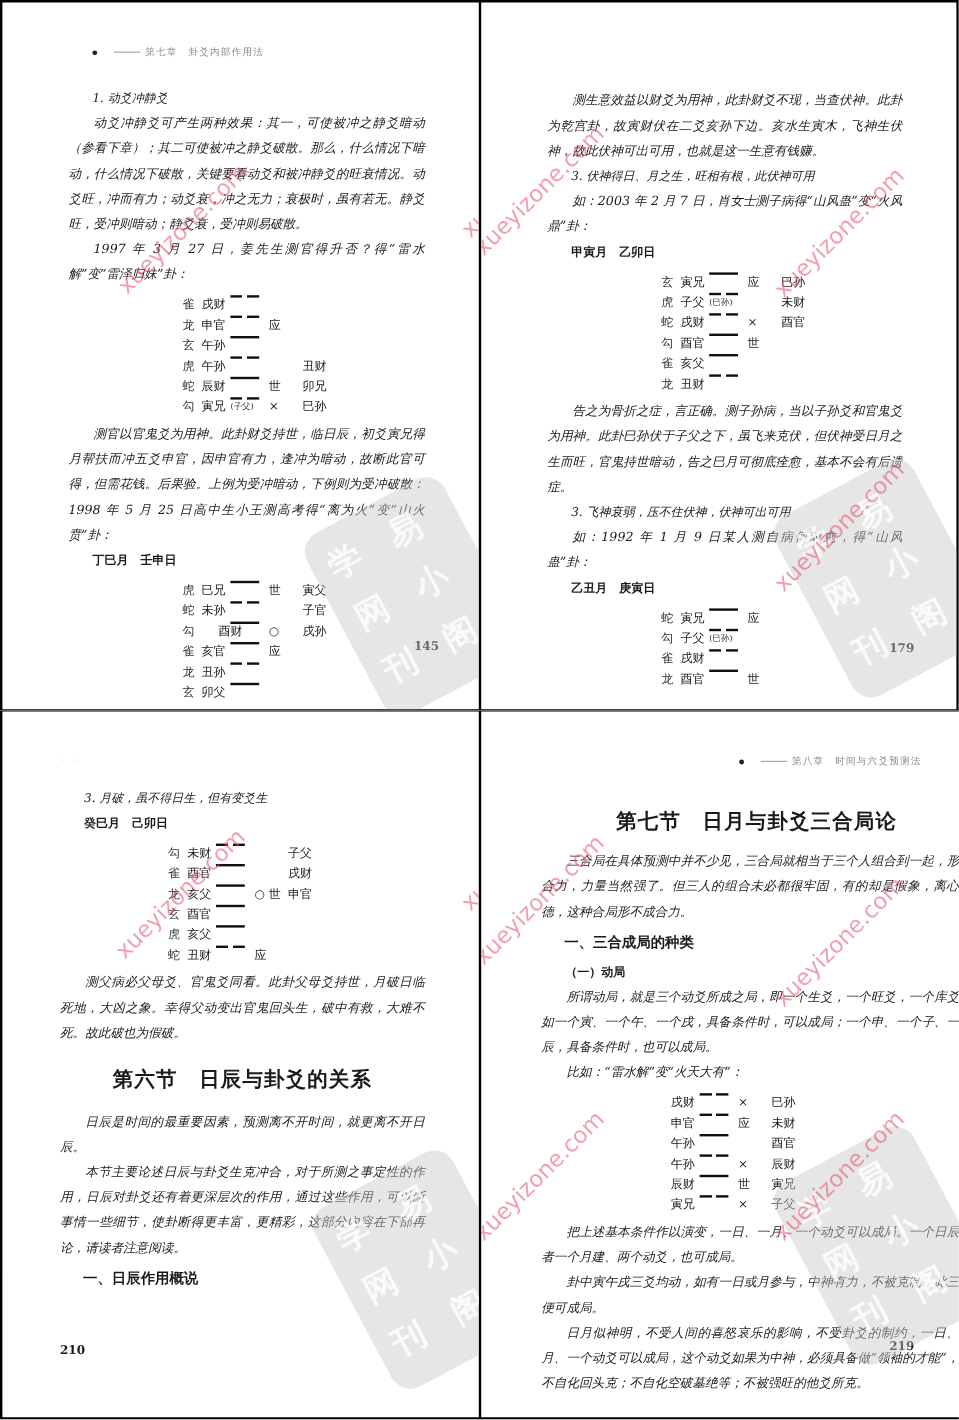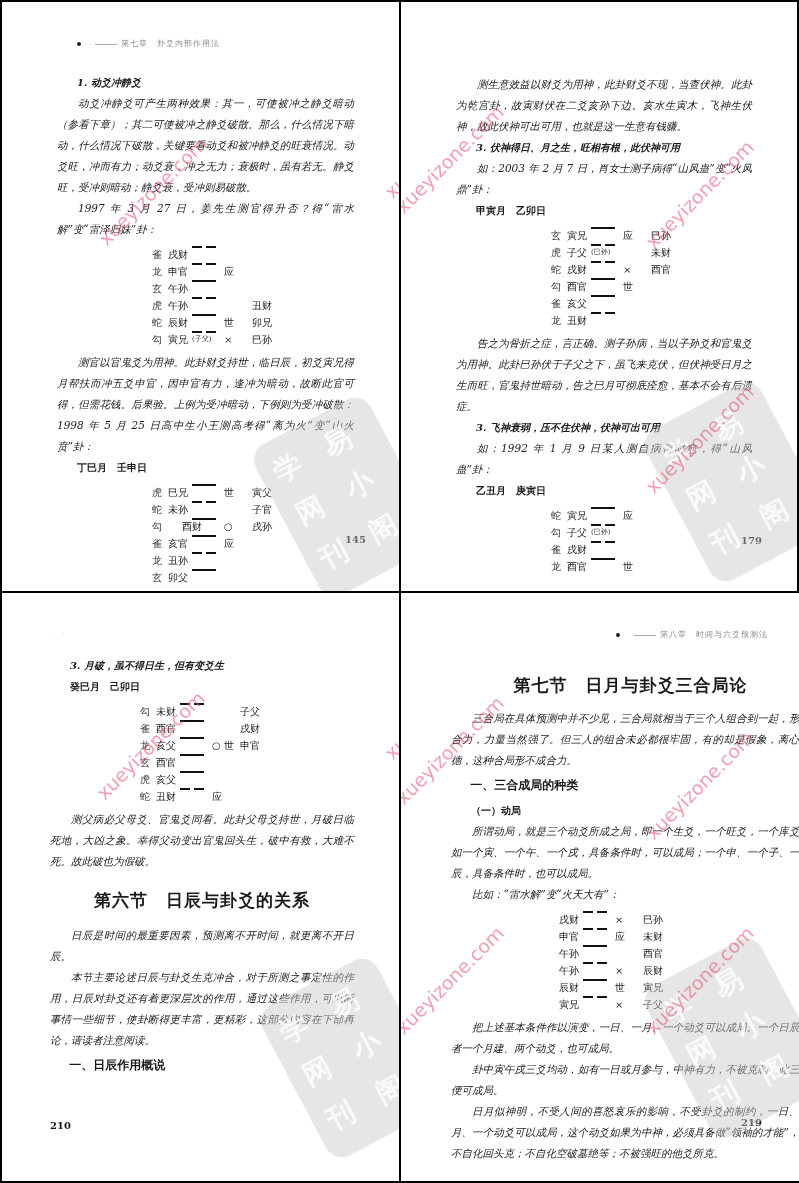--- a/index.html
+++ b/index.html
@@ -11,21 +11,21 @@
   .p3{left:0;top:592px;width:400px;height:591px;border-left:2px solid #000;border-bottom:2px solid #000;border-right:1px solid #000;border-top:1px solid #000;}
   .p4{left:400px;top:592px;width:457px;height:591px;border-right:2px solid #000;border-bottom:2px solid #000;border-left:1px solid #000;border-top:1px solid #000;}
 
   .running-head{position:absolute;top:36px;font-size:8px;color:#8a8a8a;letter-spacing:1px;white-space:nowrap;}
   .running-head .dot{display:inline-block;width:4px;height:4px;border-radius:50%;background:#222;vertical-align:middle;margin-right:14px;}
   .running-head .rule{display:inline-block;width:22px;border-top:1px solid #aaa;vertical-align:middle;margin-right:4px;}
   .rh-left{position:absolute;top:36px;font-size:7px;color:#bbb;}
 
   .content{position:absolute;left:55px;right:45px;font-size:10.5px;line-height:21px;}
   .para{margin:0;text-indent:2em;text-align:justify;font-style:italic;}
-  .subhead{margin:0;padding-left:2em;font-weight:bold;font-style:italic;font-size:10px;}
+  .subhead{margin:0;padding-left:2em;font-weight:normal;font-style:italic;font-size:10px;}
   .date-line{margin:0;padding-left:2em;font-weight:bold;font-size:10px;}
   .section-title{font-family:"DejaVu Sans","Liberation Sans",sans-serif;font-weight:bold;font-size:17px;text-align:center;margin:0;letter-spacing:1px;}
   .h2{margin:0;padding-left:1.6em;font-weight:bold;font-size:12px;}
   .h3{margin:0;padding-left:2em;font-weight:bold;font-size:10px;}
 
   .hex{margin:6px 0 4px 0;}
   .hex-row{height:17px;line-height:17px;font-size:10px;position:relative;white-space:nowrap;}
   .hex-row span{position:absolute;top:0;}
   .beast{color:#333;}
   .line-yang{display:inline-block;width:24px;height:0;border-top:2px solid #111;position:absolute;top:8px;}

